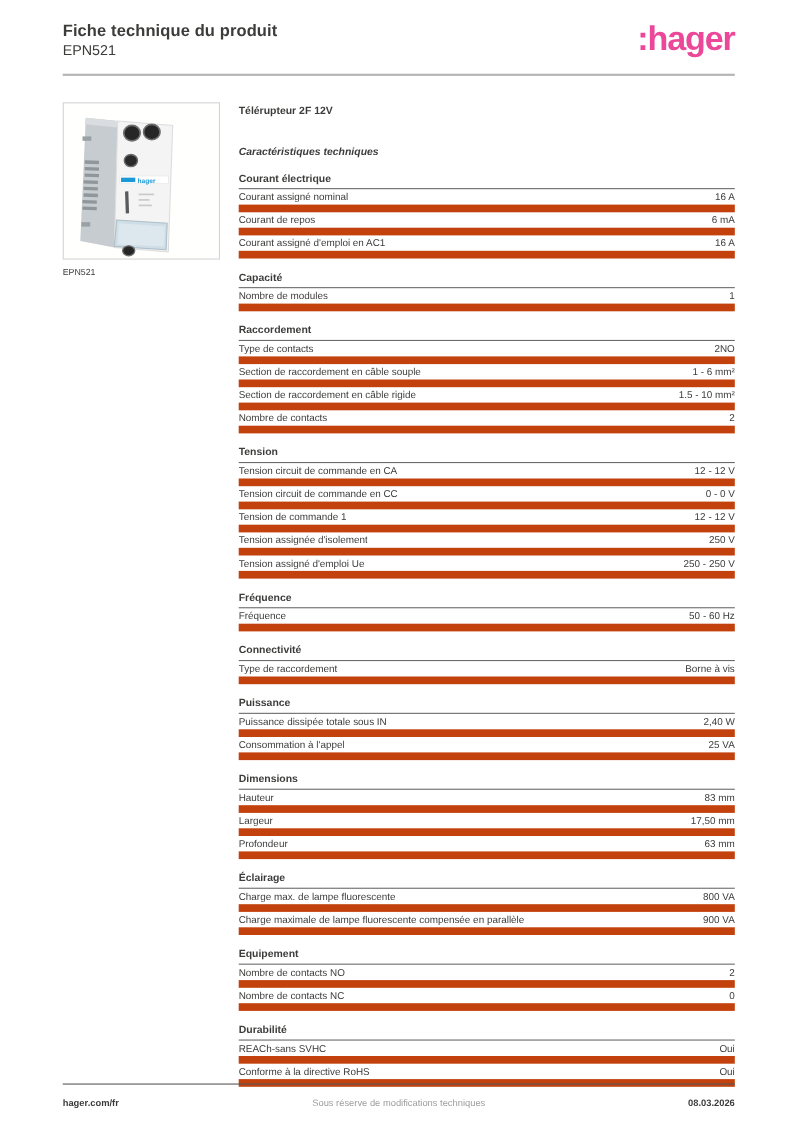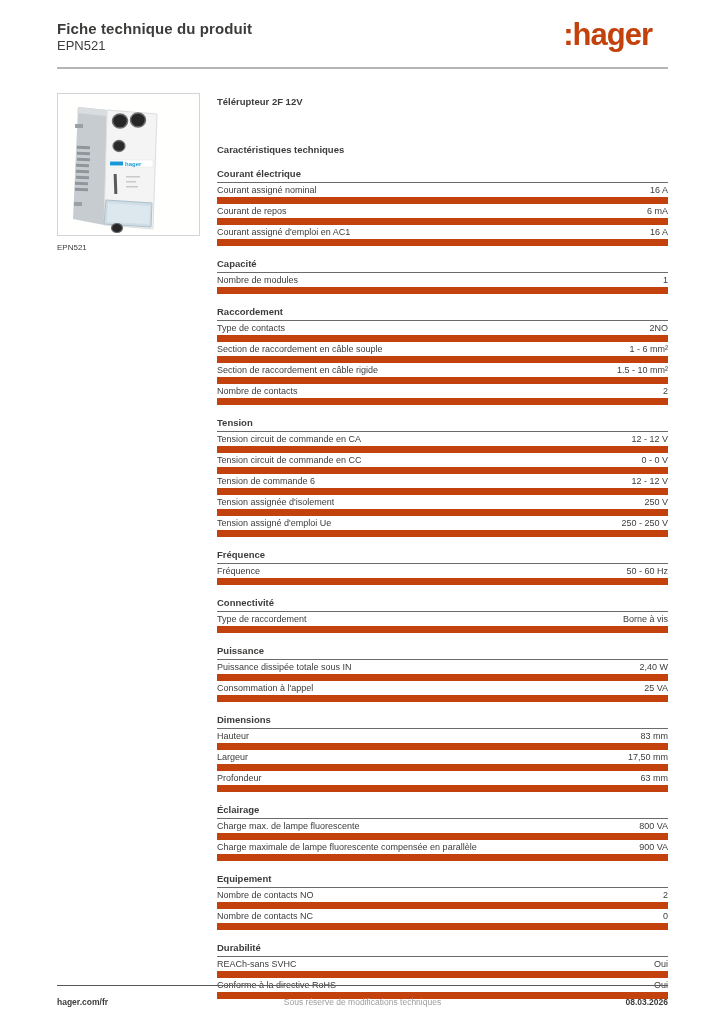--- a/index.html
+++ b/index.html
@@ -8,21 +8,21 @@
     width: 724px; height: 1024px;
     font-family: "Liberation Sans", sans-serif;
     color: #3c3c3b;
     position: relative;
     overflow: hidden;
   }
   .page { position: relative; width: 724px; height: 1024px; background: #fff; }
 
   
   .header {
-    position: absolute; left: 57px; right: 72px; top: 19px;
+    position: absolute; left: 57px; right: 56px; top: 19px;
     display: flex; justify-content: space-between; align-items: flex-start;
   }
   .header-title { font-size: 15px; font-weight: bold; line-height: 19px; letter-spacing: 0.1px; }
   .header-sub { font-size: 13px; line-height: 16px; font-weight: normal; }
   .logo {
     font-size: 31px; font-weight: bold; line-height: 30px;
     letter-spacing: -1px; margin-top: 1px;
   }
   .top-rule {
     position: absolute; left: 57px; right: 56px; top: 67px;
@@ -37,21 +37,21 @@
   .left-col { width: 143px; flex: 0 0 143px; }
   .img-box {
     width: 143px; height: 143px;
     border: 1px solid #d4d4d4; background: #fffffe;
     display: flex; align-items: center; justify-content: center;
   }
   .img-caption { margin-top: 7px; font-size: 8px; color: #3c3c3b; }
 
   .right-col { flex: 1; margin-left: 17px; min-width: 0; }
   .product-title { font-size: 9.5px; font-weight: bold; margin-top: 3px; line-height: 12px; }
-  .section-heading { font-size: 9.5px; font-weight: bold; margin-top: 36px; line-height: 12px; }
+  .section-heading { font-size: 9.5px; font-weight: bold; margin-top: 25px; line-height: 12px; font-style: italic; }
 
   .sections { margin-top: 1px; }
   .section { margin-top: 12px; }
   .section-title {
     font-size: 9.5px; font-weight: bold; line-height: 12px;
     padding-bottom: 2px; border-bottom: 1px solid #6b6b6a;
   }
   .spec-row {
     display: flex; justify-content: space-between; align-items: baseline;
     border-bottom: 7px solid #c2410c;
@@ -77,21 +77,21 @@
 </head>
 <body>
 
 <div class="page">
 
   <div class="header">
     <div>
       <div class="header-title">Fiche technique du produit</div>
       <div class="header-sub">EPN521</div>
     </div>
-    <div class="logo" style="color: #c2410c;">:hager</div>
+    <div class="logo" style="color: #ec4899;">:hager</div>
   </div>
   <div class="top-rule"></div>
 
   <div class="main">
 
     <div class="left-col">
       <div class="img-box">
         <svg width="141" height="141" viewBox="0 0 141 141" aria-hidden="true">
 
           <polygon points="20,13 49,16 46,131 15,125" fill="#c6cccf"></polygon>
@@ -185,21 +185,21 @@
             <div class="section-title">Tension</div>
             <div class="spec-row">
               <span class="spec-label">Tension circuit de commande en CA</span>
               <span class="spec-value">12 - 12 V</span>
             </div>
             <div class="spec-row">
               <span class="spec-label">Tension circuit de commande en CC</span>
               <span class="spec-value">0 - 0 V</span>
             </div>
             <div class="spec-row">
-              <span class="spec-label">Tension de commande 6</span>
+              <span class="spec-label">Tension de commande 1</span>
               <span class="spec-value">12 - 12 V</span>
             </div>
             <div class="spec-row">
               <span class="spec-label">Tension assignée d'isolement</span>
               <span class="spec-value">250 V</span>
             </div>
             <div class="spec-row">
               <span class="spec-label">Tension assigné d'emploi Ue</span>
               <span class="spec-value">250 - 250 V</span>
             </div>

